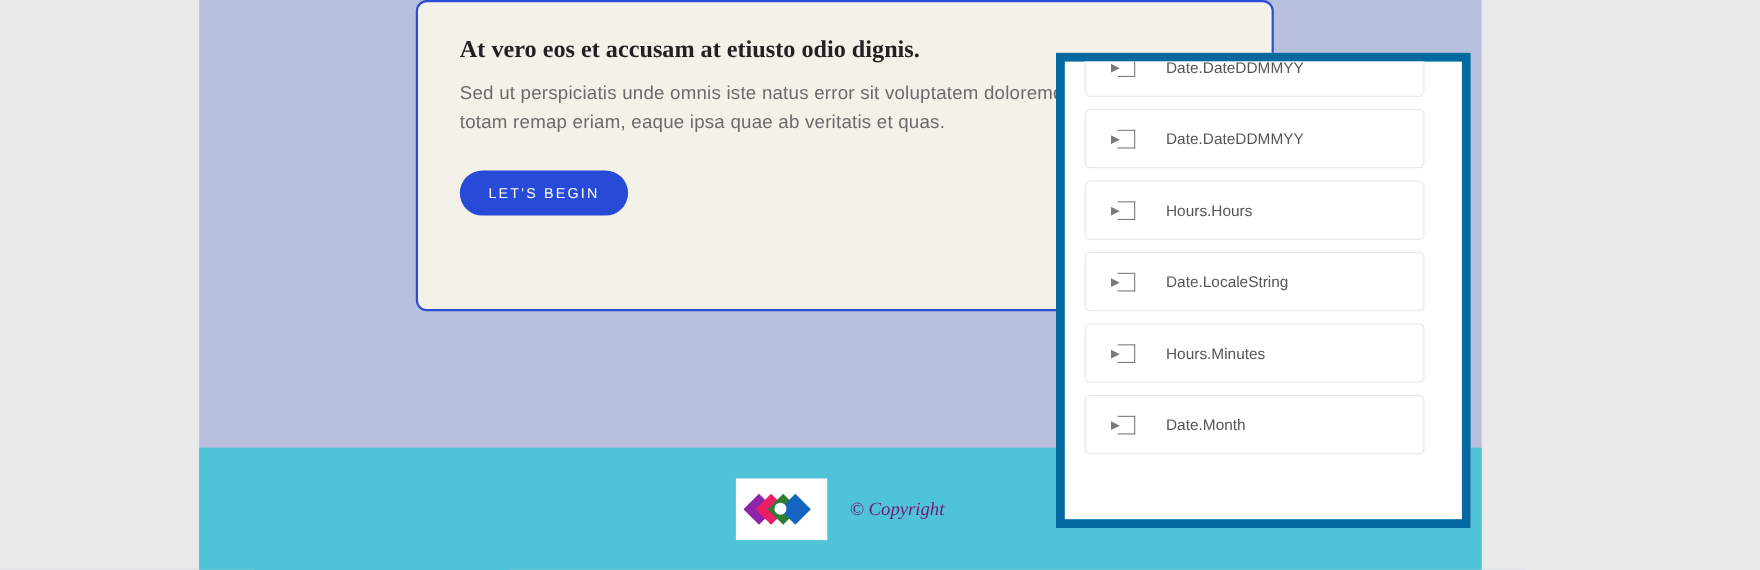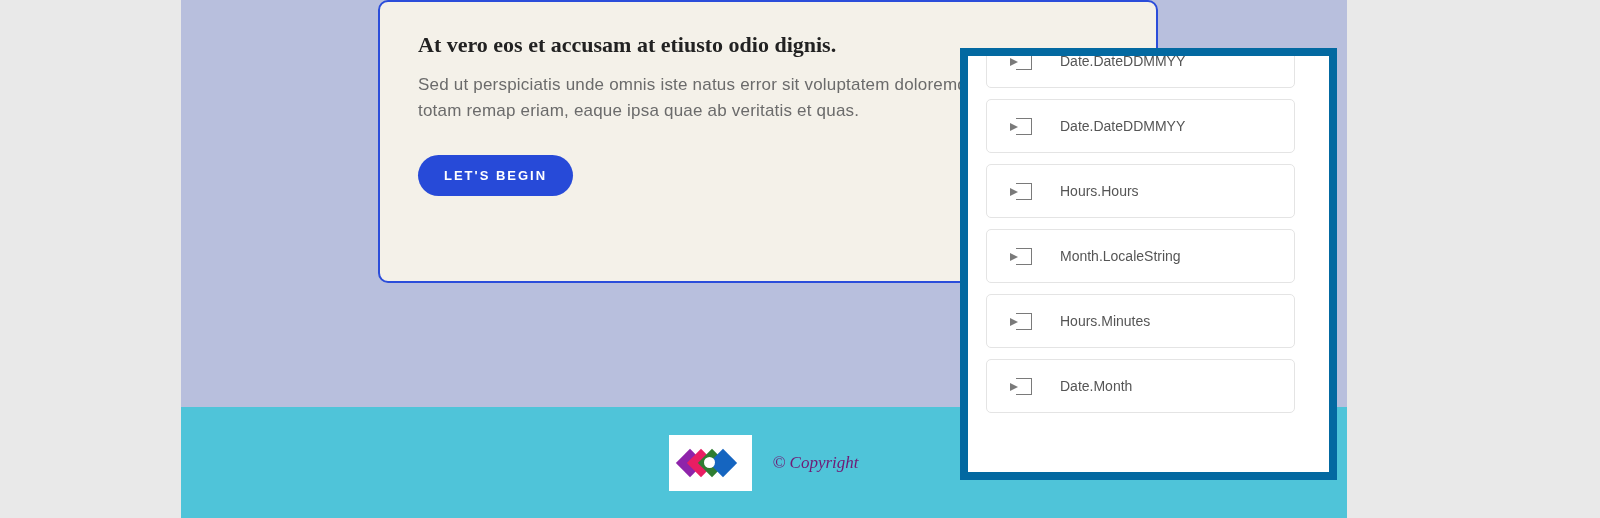--- a/index.html
+++ b/index.html
@@ -47,21 +47,20 @@
     }
     .pill-btn {
       background: #274ad8;
       color: #fff;
       border: none;
       border-radius: 999px;
       padding: 13px 26px;
       font-size: 13px;
       letter-spacing: 2px;
       cursor: pointer;
-      font-weight: bold;
     }
     .footer {
       position: absolute;
       left: 0;
       bottom: 0;
       width: 100%;
       height: 111px;
       background: #4fc4d9;
       display: flex;
       align-items: center;
@@ -209,21 +208,21 @@
   <div class="panel-item">
     <div class="item-icon"></div>
     <div class="item-label">Date.DateDDMMYY</div>
   </div>
   <div class="panel-item">
     <div class="item-icon"></div>
     <div class="item-label">Hours.Hours</div>
   </div>
   <div class="panel-item">
     <div class="item-icon"></div>
-    <div class="item-label">Month.LocaleString</div>
+    <div class="item-label">Date.LocaleString</div>
   </div>
   <div class="panel-item">
     <div class="item-icon"></div>
     <div class="item-label">Hours.Minutes</div>
   </div>
   <div class="panel-item last">
     <div class="item-icon"></div>
     <div class="item-label">Date.Month</div>
   </div>
 </div>

